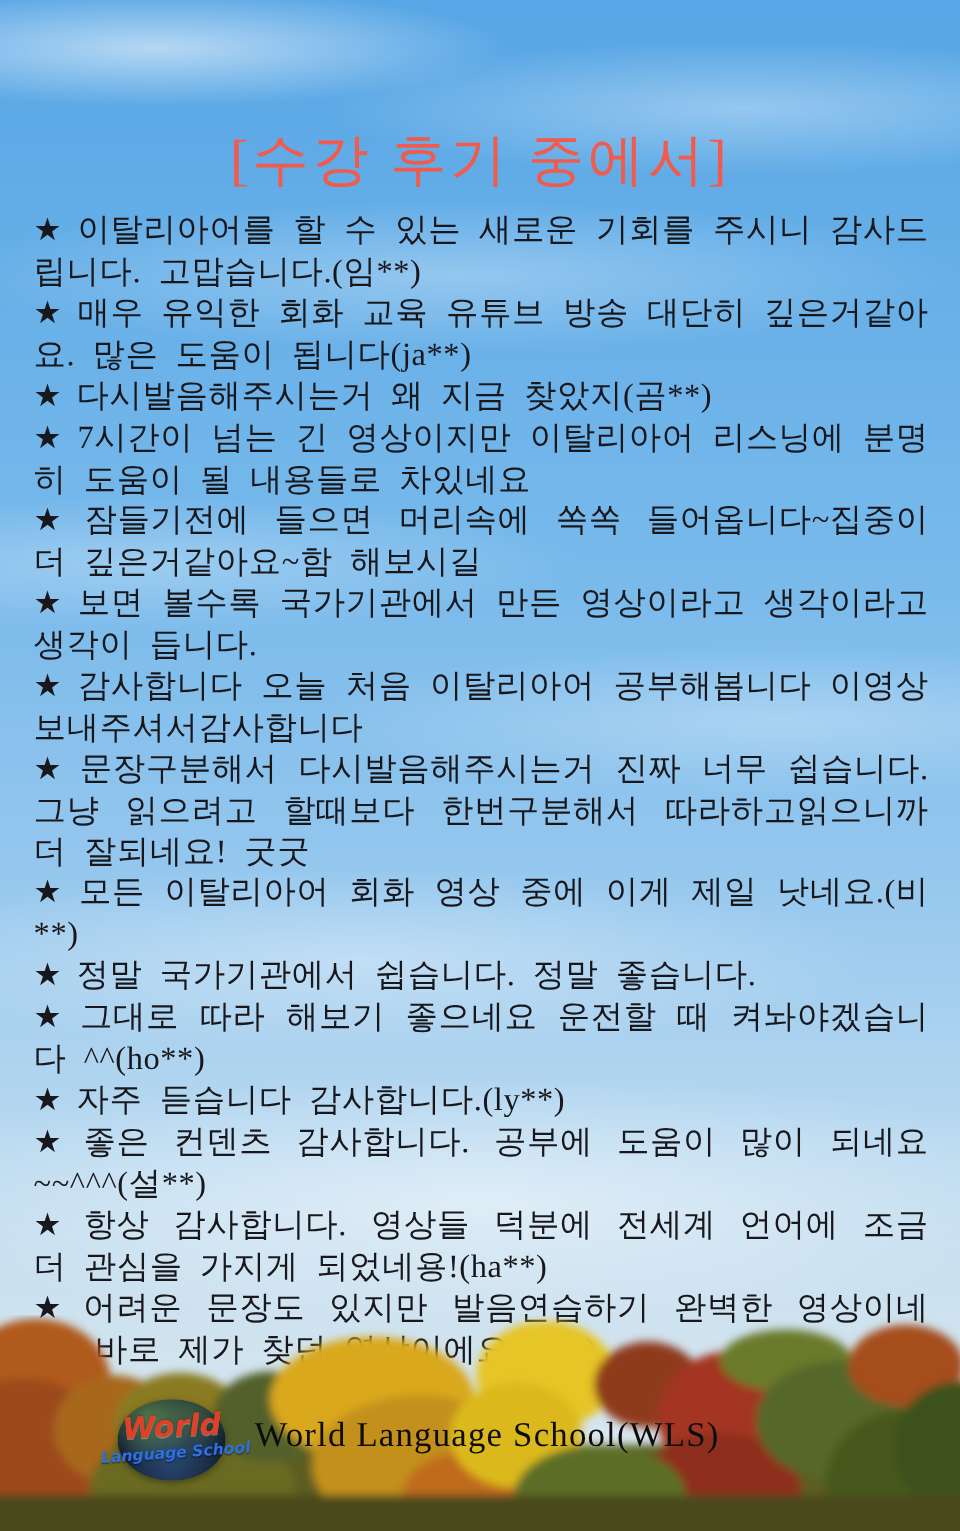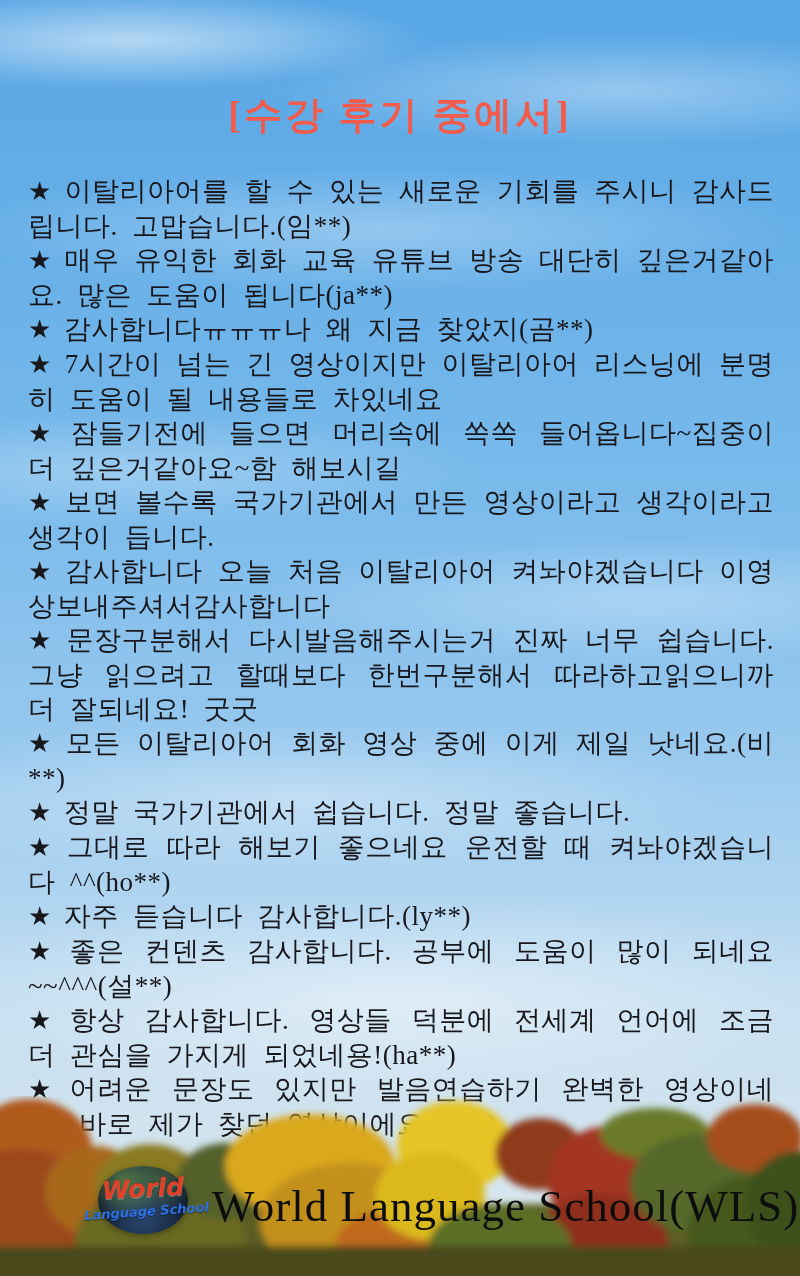--- a/index.html
+++ b/index.html
@@ -14,23 +14,23 @@
       radial-gradient(ellipse 500px 80px at 620px 90px, rgba(255,255,255,.35), rgba(255,255,255,0) 70%),
       radial-gradient(ellipse 600px 90px at 380px 230px, rgba(255,255,255,.30), rgba(255,255,255,0) 70%),
       radial-gradient(ellipse 520px 80px at 120px 470px, rgba(255,255,255,.28), rgba(255,255,255,0) 70%),
       radial-gradient(ellipse 560px 90px at 650px 600px, rgba(255,255,255,.30), rgba(255,255,255,0) 70%),
       radial-gradient(ellipse 620px 110px at 300px 800px, rgba(255,255,255,.35), rgba(255,255,255,0) 70%),
       radial-gradient(ellipse 700px 140px at 400px 1000px, rgba(255,255,255,.5), rgba(255,255,255,0) 75%),
       linear-gradient(180deg,#58a6e5 0%, #66afe8 18%, #79baeb 38%, #97c8ee 58%, #b7d8f0 74%, #cee2ef 86%, #dde9f0 100%);
   }
   .title{
     position:absolute;top:86px;left:0;right:0;
-    margin:4px;
+    margin:16px;
     text-align:center;
-    font-size:38px;font-weight:bold;
+    font-size:47px;font-weight:normal;
     letter-spacing:3px;
     color:#f25a4b;
   }
   .reviews{
     position:absolute;top:174px;left:28px;right:26px;
     color:#17171c;
     font-size:27px;line-height:34px;
     letter-spacing:.5px;
   }
   .review{
@@ -72,21 +72,21 @@
     text-align:center;
     font-family:"DejaVu Sans","Liberation Sans",sans-serif;
     font-style:italic;font-weight:bold;
     font-size:13px;color:#2e6fe2;
     text-shadow:0 1px 1px rgba(0,0,0,.45);
     transform:rotate(-4deg);
     white-space:nowrap;
   }
   .brand{
     position:absolute;left:212px;top:1180px;
-    font-size:45px;color:#0d0d0d;
+    font-size:29px;color:#0d0d0d;
     letter-spacing:1px;
     white-space:nowrap;
   }
 </style>
 </head>
 <body>
 
 <div class="poster">
 
   <h1 class="title">[수강 후기 중에서]</h1>
@@ -94,37 +94,37 @@
   <div class="reviews">
   <p class="review">
     <span class="star">★</span><span>이탈리아어를 할 수 있는 새로운 기회를 주시니 감사드립니다. 고맙습니다.(임**)</span>
   </p>
 
   <p class="review">
     <span class="star">★</span><span>매우 유익한 회화 교육 유튜브 방송 대단히 깊은거같아요. 많은 도움이 됩니다(ja**)</span>
   </p>
 
   <p class="review">
-    <span class="star">★</span><span>감사합니다ㅠㅠㅠ나 왜 지금 찾았지(곰**)</span>
+    <span class="star">★</span><span>다시발음해주시는거 왜 지금 찾았지(곰**)</span>
   </p>
 
   <p class="review">
     <span class="star">★</span><span>7시간이 넘는 긴 영상이지만 이탈리아어 리스닝에 분명히 도움이 될 내용들로 차있네요</span>
   </p>
 
   <p class="review">
     <span class="star">★</span><span>잠들기전에 들으면 머리속에 쏙쏙 들어옵니다~집중이 더 깊은거같아요~함 해보시길</span>
   </p>
 
   <p class="review">
     <span class="star">★</span><span>보면 볼수록 국가기관에서 만든 영상이라고 생각이라고 생각이 듭니다.</span>
   </p>
 
   <p class="review">
-    <span class="star">★</span><span>감사합니다 오늘 처음 이탈리아어 켜놔야겠습니다 이영상보내주셔서감사합니다</span>
+    <span class="star">★</span><span>감사합니다 오늘 처음 이탈리아어 공부해봅니다 이영상보내주셔서감사합니다</span>
   </p>
 
   <p class="review">
     <span class="star">★</span><span>문장구분해서 다시발음해주시는거 진짜 너무 쉽습니다. 그냥 읽으려고 할때보다 한번구분해서 따라하고읽으니까 더 잘되네요! 굿굿</span>
   </p>
 
   <p class="review">
     <span class="star">★</span><span>모든 이탈리아어 회화 영상 중에 이게 제일 낫네요.(비**)</span>
   </p>
 

